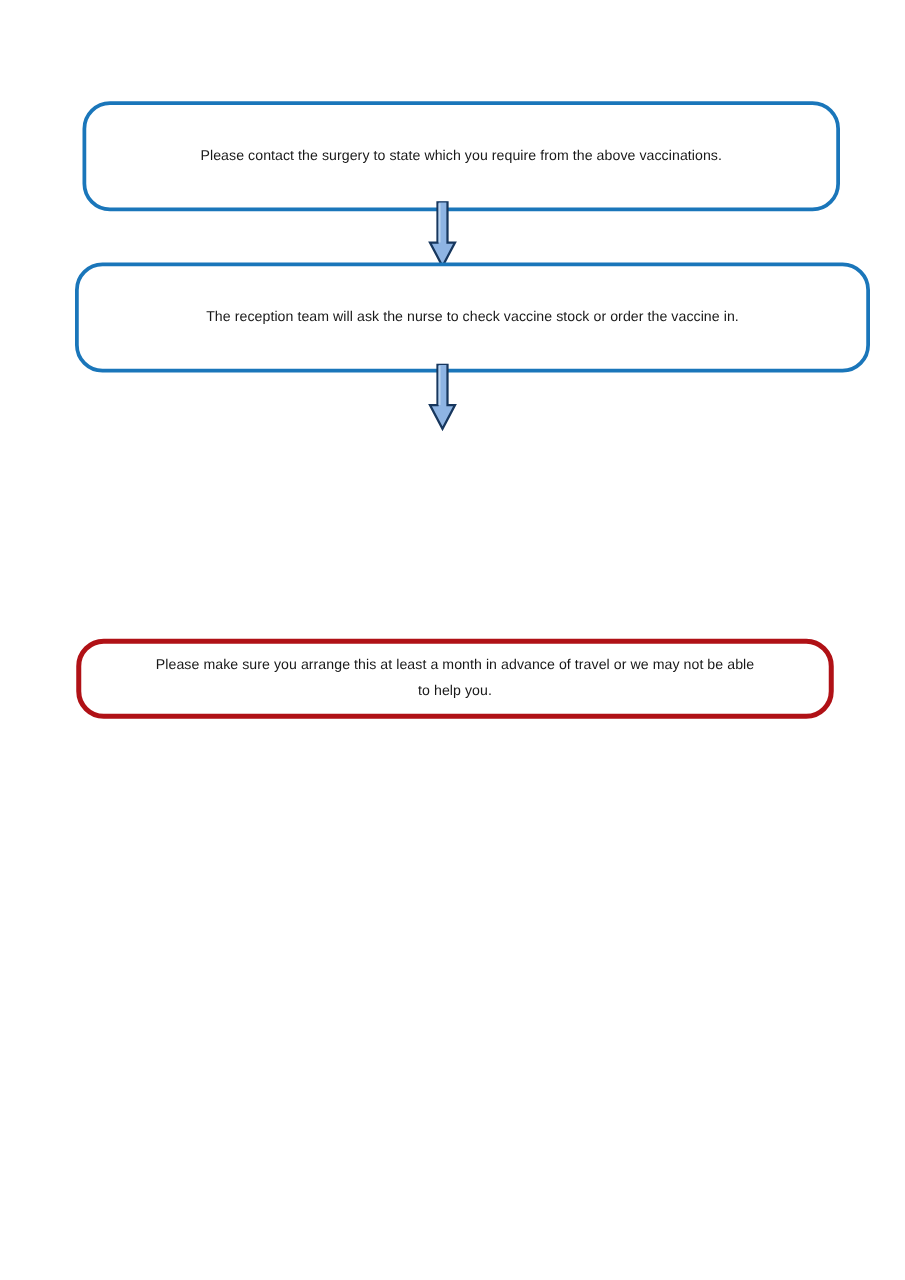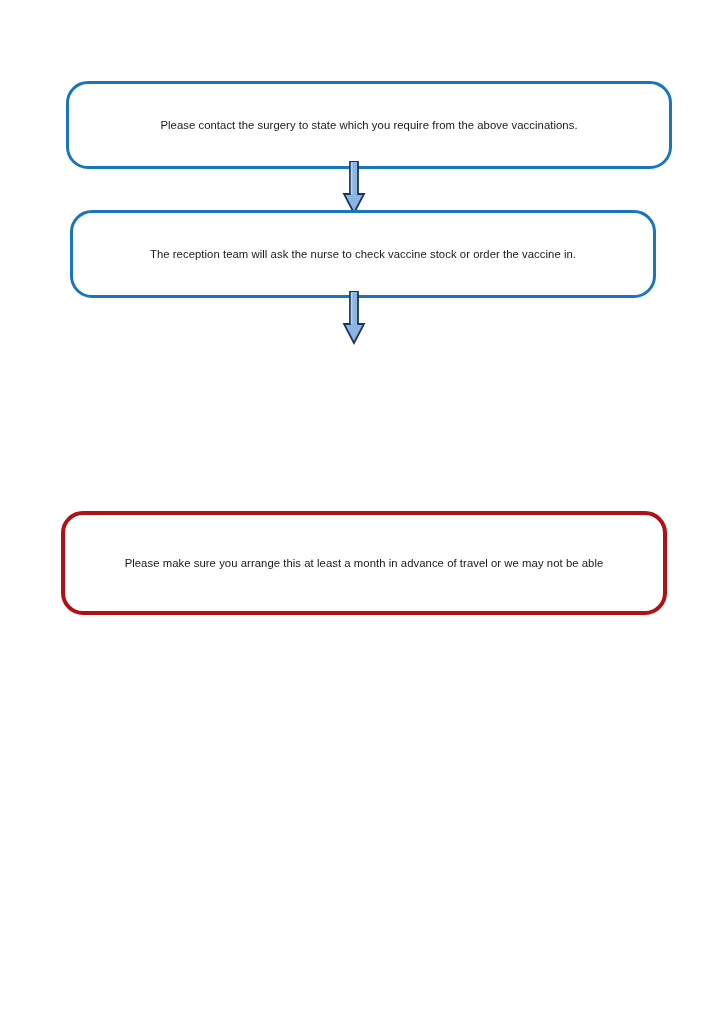--- a/index.html
+++ b/index.html
@@ -51,23 +51,23 @@
     width: 92%;
     letter-spacing: 0.005em;
   }
 
   .node-text .line {
     display: block;
   }
 
   
   #node-1 { left: 66px;  top: 81px;  width: 606px; height: 88px; }
-  #node-2 { left: 70px;  top: 210px; width: 586px; height: 88px; }
+  #node-2 { left: 60px;  top: 210px; width: 636px; height: 88px; }
   #node-3 { left: 66px;  top: 347px; width: 606px; height: 87px; }
-  #node-4 { left: 61px;  top: 511px; width: 606px; height: 104px; }
+  #node-4 { left: 61px;  top: 511px; width: 606px; height: 64px; }
 
   
   .connector {
     position: absolute;
   }
   #arrow-1 { left: 340px; top: 161px; width: 28px; height: 54px; }
   #arrow-2 { left: 340px; top: 291px; width: 28px; height: 54px; }
 </style>
 </head>
 <body>
@@ -97,16 +97,17 @@
     <svg width="28" height="54" viewBox="0 0 28 54">
       <polygon points="10,0 18,0 18,33 24,33 14,52 4,33 10,33" fill="#8eb4e3" stroke="#17375e" stroke-width="1.8" stroke-linejoin="miter"></polygon>
       <line x1="11.6" y1="1.5" x2="11.6" y2="33" stroke="#b9d3ef" stroke-width="1.6"></line>
     </svg>
   </div>
 
 
   <div class="node red" id="node-4">
     <div class="node-text">
       <span class="line">Please make sure you arrange this at least a month in advance of travel or we may not be able</span>
+      <span class="line">to help you.</span>
     </div>
   </div>
 
 </div>
 
 </body></html>

